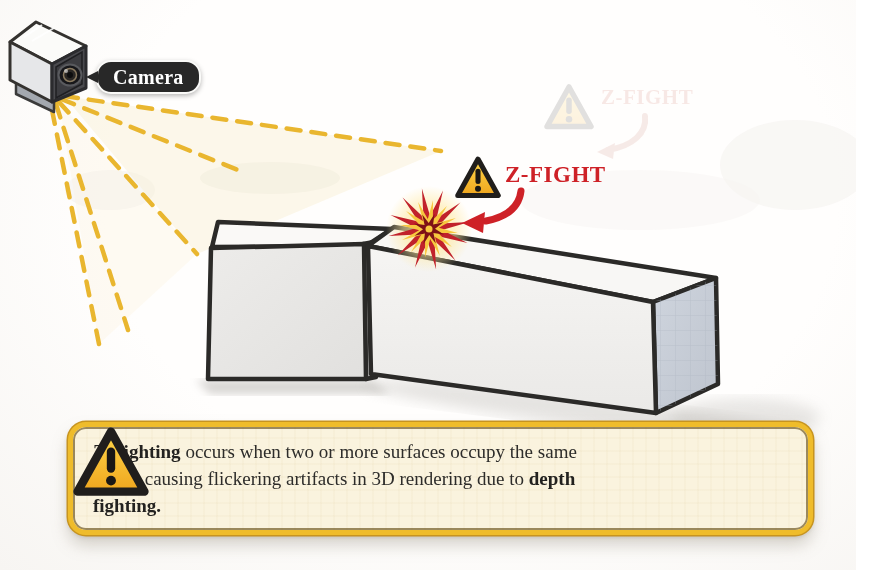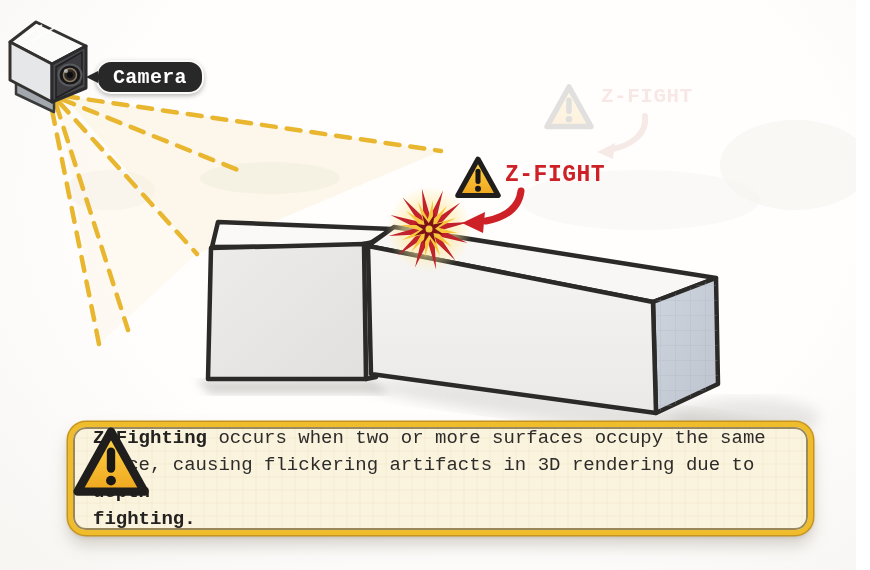--- a/index.html
+++ b/index.html
@@ -1,18 +1,18 @@
 <!DOCTYPE html>
 <html style="--alert_red: #CE2127; --ray_yellow: #E9B62F; --callout_border: #EFBC2B; --callout_fill: #FAF3DE; --triangle_yellow: #FFD74A; --triangle_orange: #EFA61E; --bubble_bg: #282828; --box_outline: #2B2A28;"><head>
 <meta charset="utf-8">
 <style>
   html,body{margin:0;padding:0;background:#ffffff;}
   .stage{
     position:relative;width:856px;height:570px;overflow:hidden;
-    font-family:Liberation Mono, monospace;
+    font-family:Liberation Serif, serif;
     background:radial-gradient(ellipse at 55% 35%, #fffefd 55%, #f7f5f2 100%);
   }
   .stage svg{position:absolute;left:0;top:0;}
 
   
   .bubble{
     position:absolute;left:96px;top:60px;height:30px;
     display:flex;align-items:center;padding:0 15px;
     background:var(--bubble_bg,#282828);color:#fff;
     font-weight:700;font-size:20px;letter-spacing:.3px;

